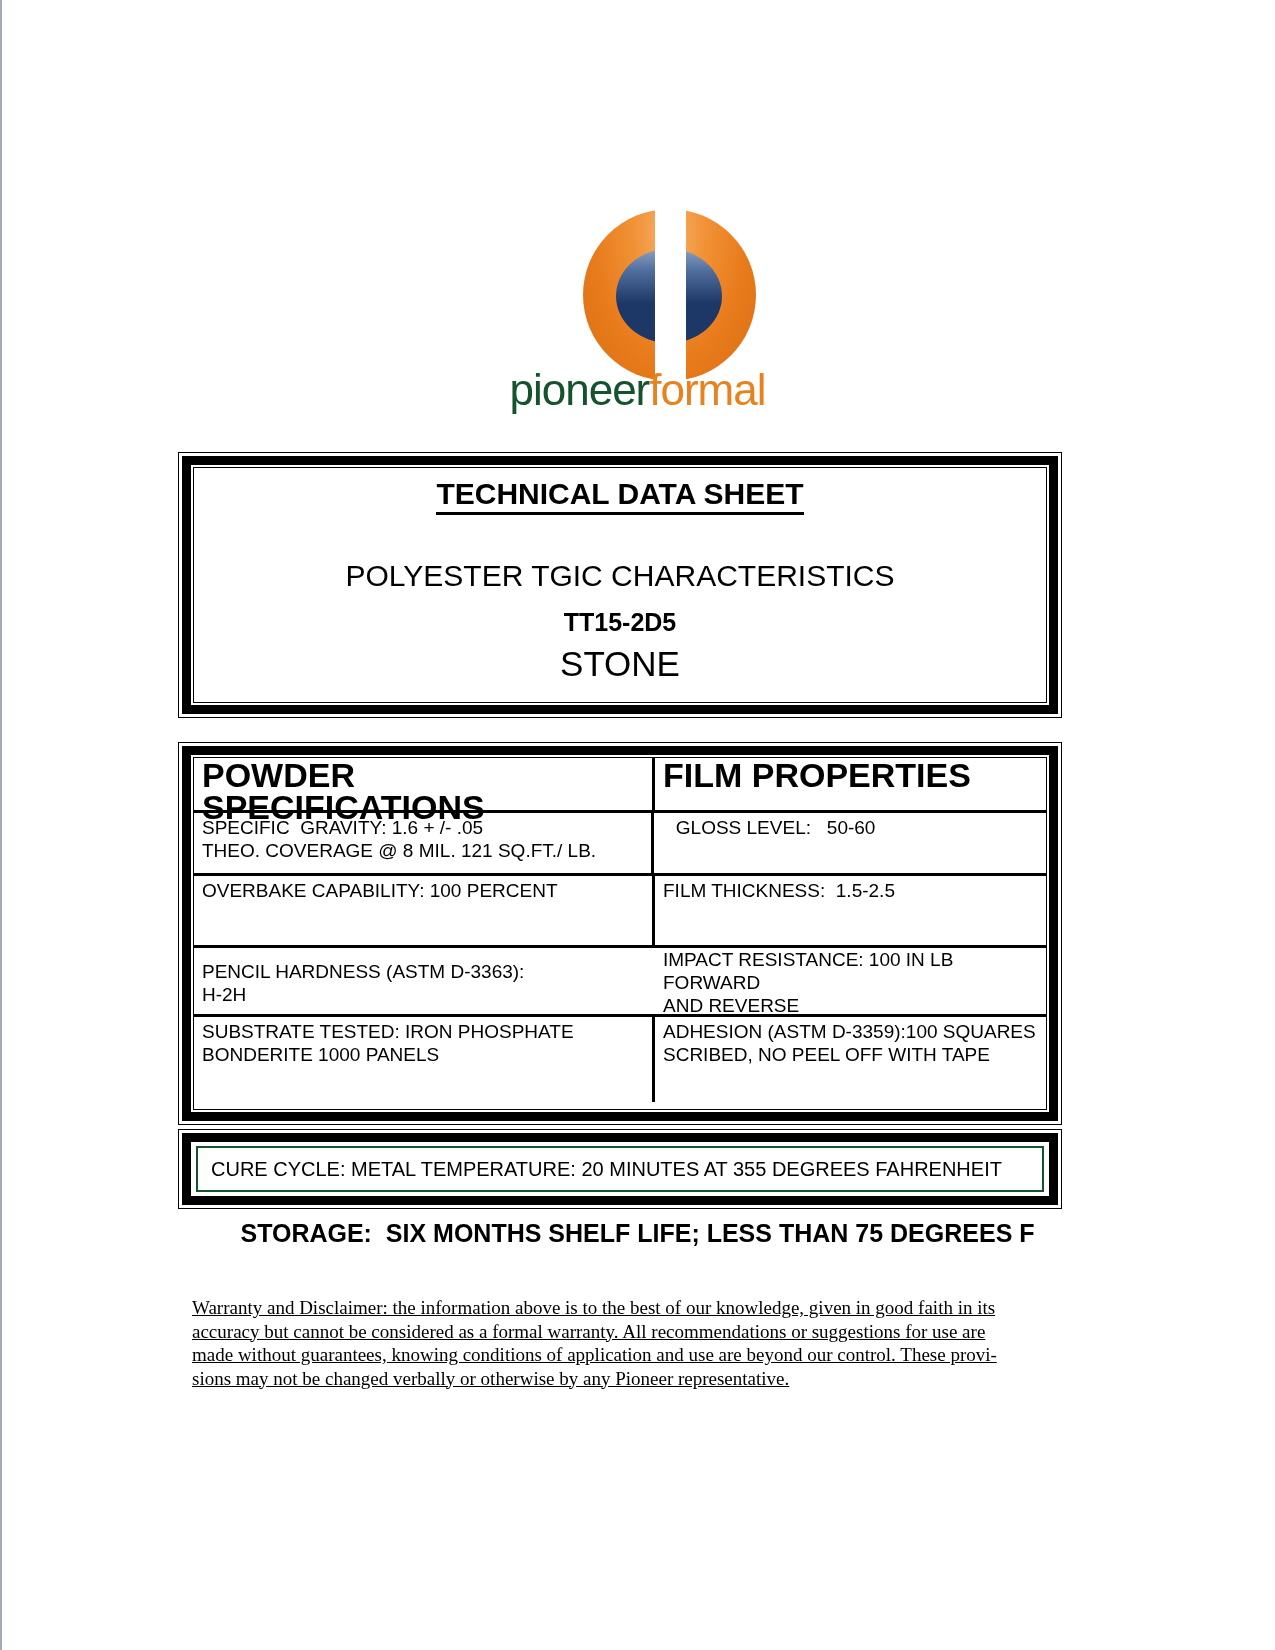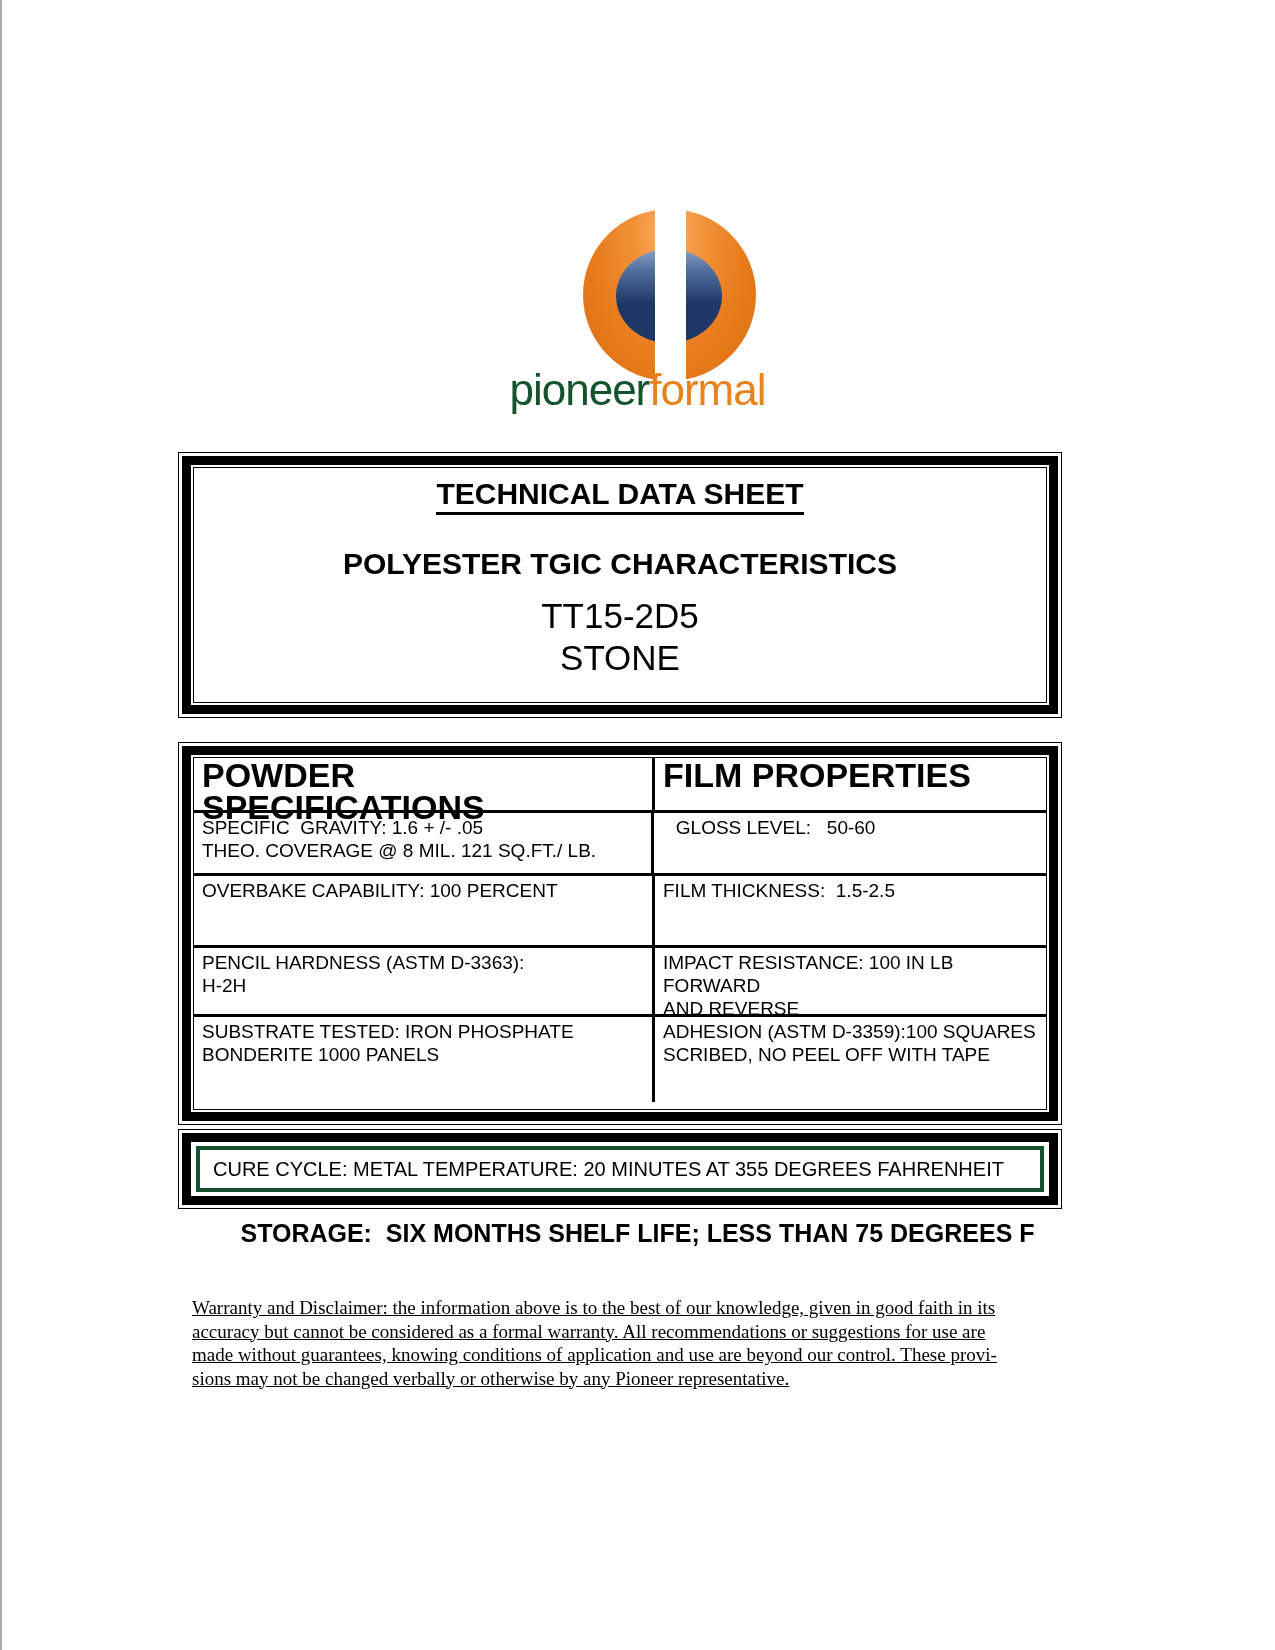--- a/index.html
+++ b/index.html
@@ -30,45 +30,45 @@
   
   .b-outer{border:1px solid #000;padding:3px;height:100%;box-sizing:border-box;}
   .b-band{border:9px solid #000;padding:2px;height:100%;box-sizing:border-box;}
   .b-inner{border:1px solid #000;height:100%;box-sizing:border-box;}
 
   
   .title-box{position:absolute;left:178px;top:452px;width:884px;height:266px;}
   .title-content{text-align:center;}
   .tb-heading{margin-top:8px;font-size:30px;line-height:36px;font-weight:bold;}
   .tb-heading span{border-bottom:3px solid #000;padding-bottom:2px;}
-  .tb-sub{margin-top:34px;font-size:30px;line-height:36px;font-weight:bold;}
-  .tb-code{margin-top:13px;font-size:35px;line-height:42px;font-weight:normal;}
+  .tb-sub{margin-top:46px;font-size:30px;line-height:36px;font-weight:normal;}
+  .tb-code{margin-top:7px;font-size:25px;line-height:42px;font-weight:bold;}
   .tb-color{margin-top:0;font-size:35px;line-height:42px;font-weight:normal;}
 
   
   .spec-table{position:absolute;left:178px;top:742px;width:884px;height:383px;}
   .tbl-row{display:flex;}
   .cell-l{width:458px;box-sizing:border-box;padding:3px 8px 0 8px;}
   .vdiv{width:3px;background:#000;}
   .cell-r{width:391px;box-sizing:border-box;padding:3px 8px 0 8px;}
   .hrule{height:3px;background:#000;}
   .hdr{font-size:34px;font-weight:bold;line-height:32px;padding-top:1px;}
   .cell-line{font-size:19px;line-height:23px;white-space:pre-wrap;}
   .row-hdr{height:52px;}
   .row-1{height:60px;gap:14px;}
   .row-2{height:69px;}
-  .row-3{height:66px;}
+  .row-3{height:66px;align-items:center;}
   .row-4{height:85px;}
 
   
   .cure-box{position:absolute;left:178px;top:1129px;width:884px;height:80px;}
   .cure-outer{border:1px solid #000;padding:3px;height:100%;box-sizing:border-box;}
   .cure-band{border:9px solid #000;padding:4px 5px;height:100%;box-sizing:border-box;}
   .cure-inner{
-    border:4px solid #14532d;height:100%;box-sizing:border-box;
+    border:2px solid #14532d;height:100%;box-sizing:border-box;
     display:flex;align-items:center;padding-left:13px;
   }
   .cure-text{font-size:20px;white-space:pre-wrap;}
 
   
   .storage-line{
     position:absolute;left:0;top:1219px;width:100%;text-align:center;
     font-size:25px;font-weight:bold;white-space:pre;
   }
 

